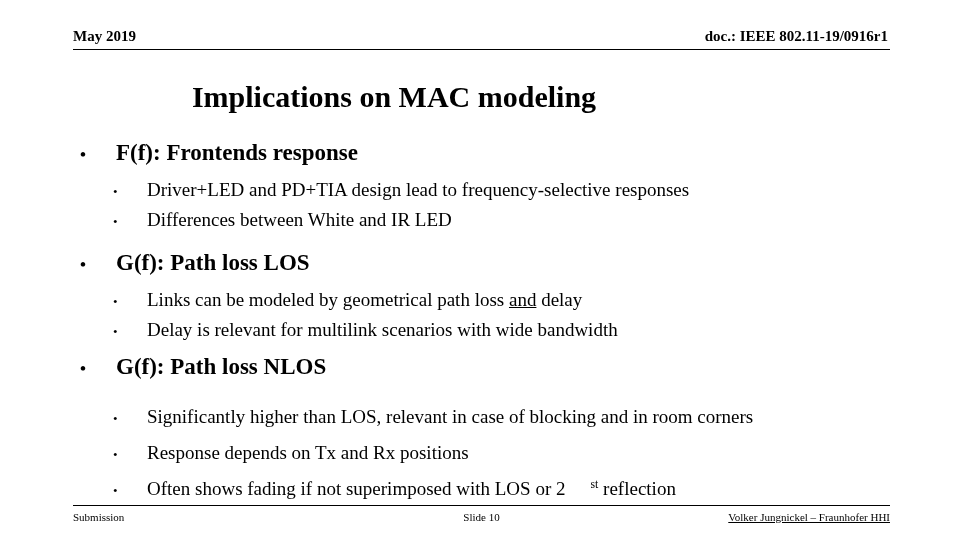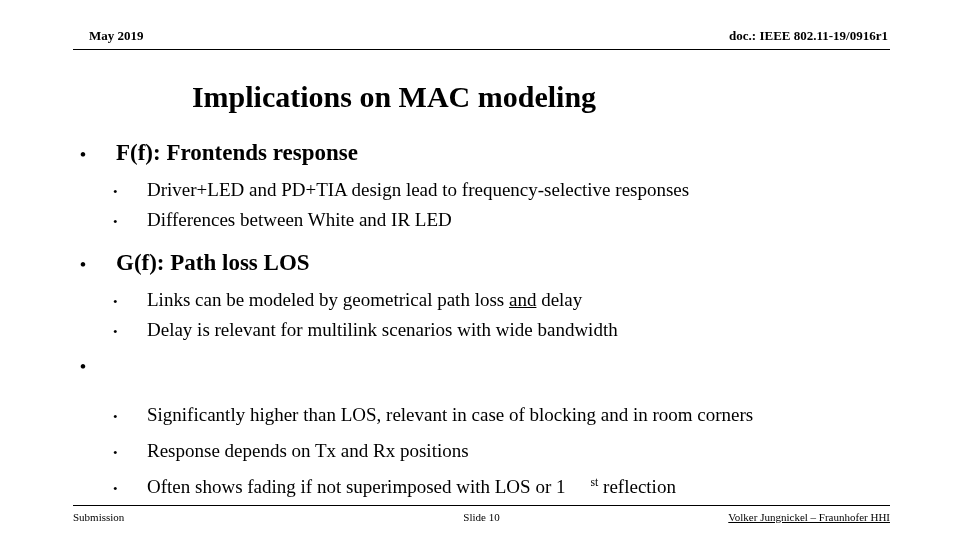--- a/index.html
+++ b/index.html
@@ -30,25 +30,24 @@
     top: 27px;
     width: 817px;
     height: 22px;
     border-bottom: 1.6px solid #000;
     display: flex;
     align-items: flex-start;
     justify-content: space-between;
   }
   .header-left,
   .header-right {
-    font-size: 13px;
+    font-size: 15px;
     font-weight: bold;
     line-height: 18px;
     white-space: nowrap;
-    margin-left: 16px;
   }
   .header-right { padding-right: 2px; }
 
   
   .title {
     position: absolute;
     left: 0;
     top: 78px;
     width: 788px;
     text-align: center;
@@ -198,37 +197,38 @@
 
     <div class="bullet-row lvl2">
       <span class="marker">•</span>
       <span class="text">Delay is relevant for multilink scenarios with wide bandwidth</span>
     </div>
 
     <div class="gap-sm"></div>
 
     <div class="bullet-row lvl1">
       <span class="marker">•</span>
+      <span class="text">G(f): Path loss NLOS</span>
     </div>
 
     <div class="gap-lg"></div>
 
     <div class="bullet-row lvl2 wide">
       <span class="marker">•</span>
       <span class="text">Significantly higher than LOS, relevant in case of blocking and in room corners</span>
     </div>
 
     <div class="bullet-row lvl2 wide">
       <span class="marker">•</span>
       <span class="text">Response depends on Tx and Rx positions</span>
     </div>
 
     <div class="bullet-row lvl2 wide">
       <span class="marker">•</span>
-      <span class="text"><span>Often shows fading if not superimposed with LOS or 1</span><sup class="ordinal">st</sup><span> reflection</span></span>
+      <span class="text"><span>Often shows fading if not superimposed with LOS or 2</span><sup class="ordinal">st</sup><span> reflection</span></span>
     </div>
 
   </div>
 
   <div class="footer">
     <div class="footer-left">Submission</div>
     <div class="footer-center">Slide 10</div>
     <div class="footer-right">Volker Jungnickel – Fraunhofer HHI</div>
   </div>
 

